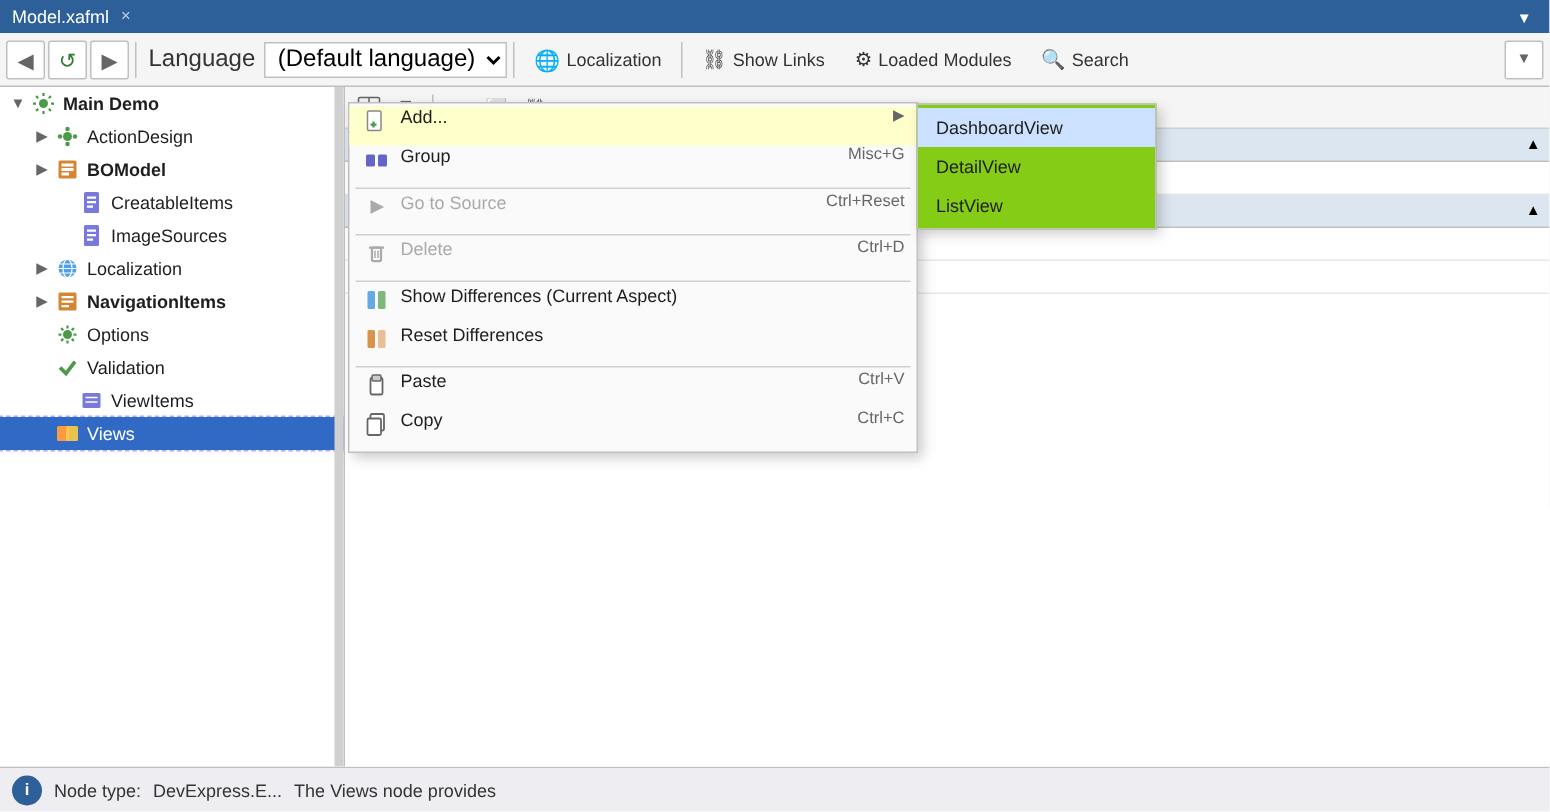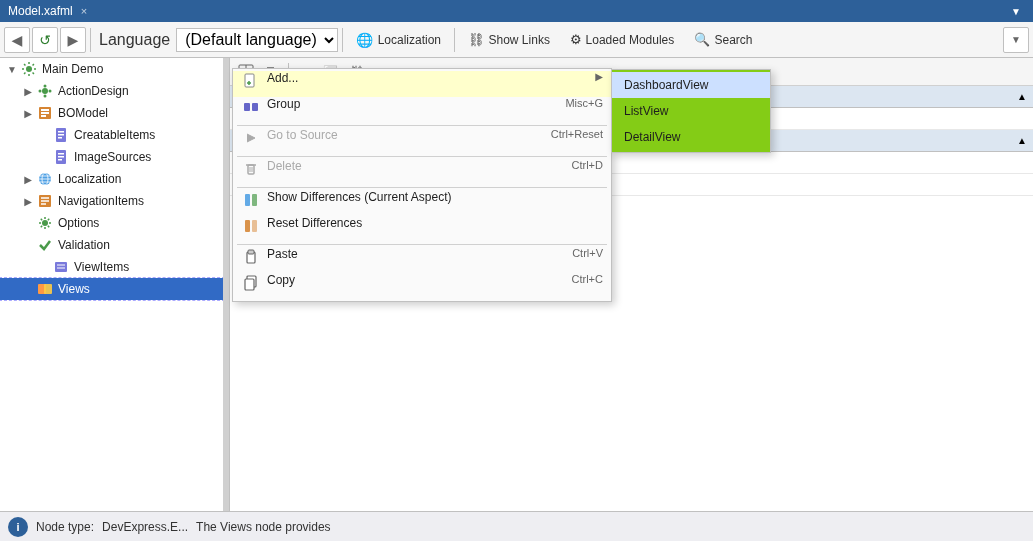--- a/index.html
+++ b/index.html
@@ -81,21 +81,21 @@
       white-space: nowrap;
       color: #1e1e1e;
     }
     .tree-expand {
       width: 16px; height: 16px;
       display: flex; align-items: center; justify-content: center;
       font-size: 10px; color: #666;
     }
     .tree-icon { width: 18px; height: 18px; display: flex; align-items: center; justify-content: center; margin-right: 4px; }
     .tree-label { font-size: 12px; }
-    .tree-label.bold { font-weight: normal; text-align: right; }
+    .tree-label.bold { font-weight: bold; text-align: right; }
 
     
     .splitter {
       position: absolute;
       right: 0; top: 0; bottom: 0;
       width: 6px;
       cursor: col-resize;
       background: #d0d0d0;
     }
 
@@ -586,24 +586,24 @@
         </span>
         <span class="menu-label">Copy</span>
         <span class="menu-shortcut">Ctrl+C</span>
       </div>
 
       <div class="submenu">
         <div class="submenu-item highlighted">
           <span>DashboardView</span>
         </div>
         <div class="submenu-item">
-          <span>ListView</span>
+          <span>DetailView</span>
         </div>
         <div class="submenu-item">
-          <span>DetailView</span>
+          <span>ListView</span>
         </div>
       </div>
     </div>
   </div>
 
 </div>
 
 <div class="status-bar">
   <div class="status-icon">i</div>
   <span>Node type:</span>

